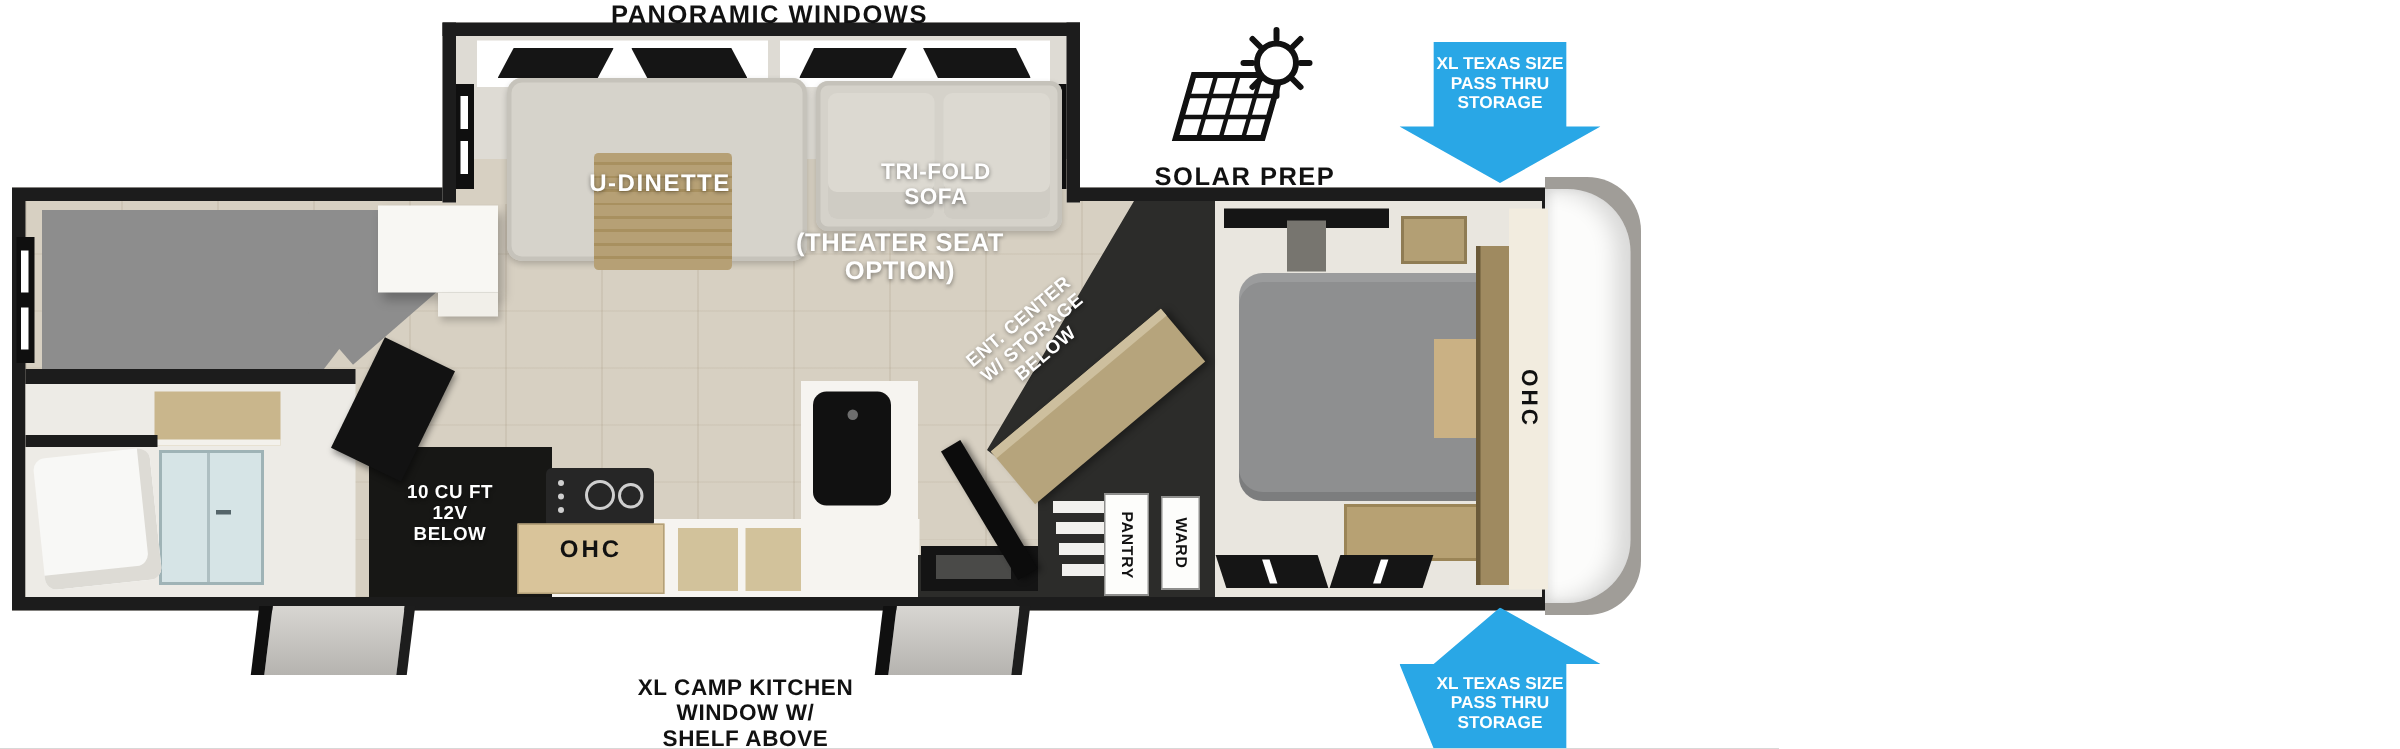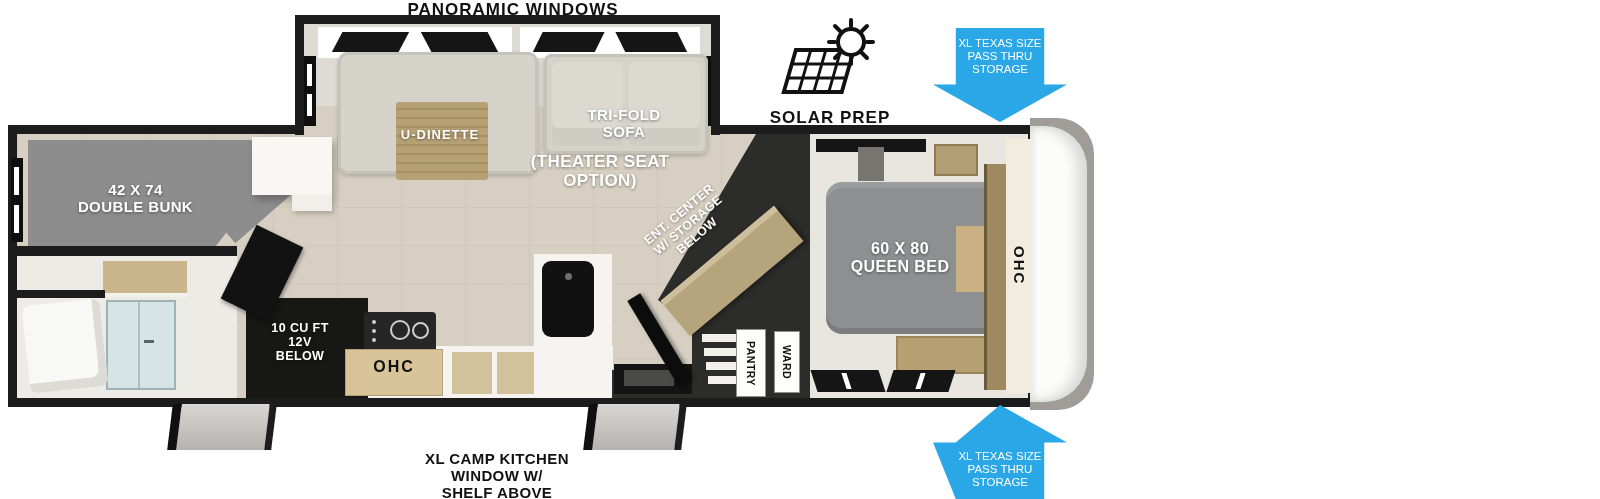--- a/index.html
+++ b/index.html
@@ -4,21 +4,21 @@
 <style>
   html,body{margin:0;padding:0;background:#fff;}
   #stage{position:relative;width:1600px;height:499px;background:#fff;overflow:hidden;
          font-family:"Liberation Sans","DejaVu Sans",sans-serif;}
   .abs{position:absolute;}
   .lbl{position:absolute;font-weight:700;text-align:center;line-height:1.12;letter-spacing:.4px;z-index:7;}
   .wht{color:#fff;text-shadow:0 1px 3px rgba(0,0,0,.45);}
   .blk{color:#111;}
   .vtext{writing-mode:vertical-rl;}
   .flexc{display:flex;align-items:center;justify-content:center;}
-  .arrow{position:absolute;z-index:7;font-weight:400;color:#fff;text-align:center;}
+  .arrow{position:absolute;z-index:7;font-weight:700;color:#fff;text-align:center;}
   .pane{position:absolute;top:16%;height:66%;background:#151515;}
   .line{display:block;}
 </style>
 </head>
 <body>
 
 <div id="stage">
 
   <div class="abs" style="left:8px;top:125px;width:1029px;height:282px;box-sizing:border-box;border:9px solid #1c1c1c;
               background-color:#d7d0c2;z-index:1;
@@ -154,46 +154,38 @@
     <div class="abs" style="left:146px;top:92px;width:32px;height:66px;background:#cab184;"></div>
     <div class="abs" style="left:86px;top:202px;width:92px;height:38px;background:#b7a173;box-shadow:inset 0 0 0 2px #9b8557;"></div>
     <div class="abs" style="left:174px;top:30px;width:26px;height:226px;background:#9f8a60;border-left:3px solid #6b5a39;box-sizing:border-box;"></div>
     <div class="abs" style="left:4px;top:236px;width:68px;height:22px;background:#151515;transform:skewX(18deg);">
       <div class="abs" style="left:30px;top:3px;width:5px;height:16px;background:#fff;"></div>
     </div>
     <div class="abs" style="left:80px;top:236px;width:62px;height:22px;background:#151515;transform:skewX(-18deg);">
       <div class="abs" style="left:28px;top:3px;width:5px;height:16px;background:#fff;"></div>
     </div>
   </div>
-  <div class="lbl wht" style="left:812px;top:240px;width:176px;font-size:16px;">
-    <span class="line">60 X 80</span>
-    <span class="line">QUEEN BED</span>
-  </div>
 
   <div class="abs flexc" style="left:1006px;top:139px;width:26px;height:254px;background:#f2ecdf;z-index:3;">
     <span class="vtext" style="font-weight:700;font-size:15px;letter-spacing:2px;color:#111;">OHC</span>
   </div>
 
   <div class="lbl blk" style="left:363px;top:0;width:300px;font-size:17px;letter-spacing:1px;">PANORAMIC WINDOWS</div>
 
-  <div class="lbl wht" style="left:350px;top:128px;width:180px;font-size:13px;letter-spacing:1px;">U-DINETTE</div>
+  <div class="lbl wht" style="left:350px;top:114px;width:180px;font-size:16px;letter-spacing:1px;">U-DINETTE</div>
 
   <div class="lbl wht" style="left:549px;top:107px;width:150px;font-size:15px;">
     <span class="line">TRI-FOLD</span>
     <span class="line">SOFA</span>
   </div>
   <div class="lbl wht" style="left:510px;top:152px;width:180px;font-size:17px;">
     <span class="line">(THEATER SEAT</span>
     <span class="line">OPTION)</span>
   </div>
 
-  <div class="lbl wht" style="left:48px;top:182px;width:175px;font-size:15px;">
-    <span class="line">42 X 74</span>
-    <span class="line">DOUBLE BUNK</span>
-  </div>
 
   <div class="lbl blk" style="left:397px;top:411px;width:200px;font-size:15px;margin-top:40px;">
     <span class="line">XL CAMP KITCHEN</span>
     <span class="line">WINDOW W/</span>
     <span class="line">SHELF ABOVE</span>
   </div>
 
   <svg class="abs" style="left:775px;top:18px;z-index:6;" width="110" height="80" viewBox="0 0 110 80">
     <g transform="skewX(-16) translate(28,0)">
       <rect x="2" y="32" width="58" height="42" fill="#fff" stroke="#111" stroke-width="4"></rect>

